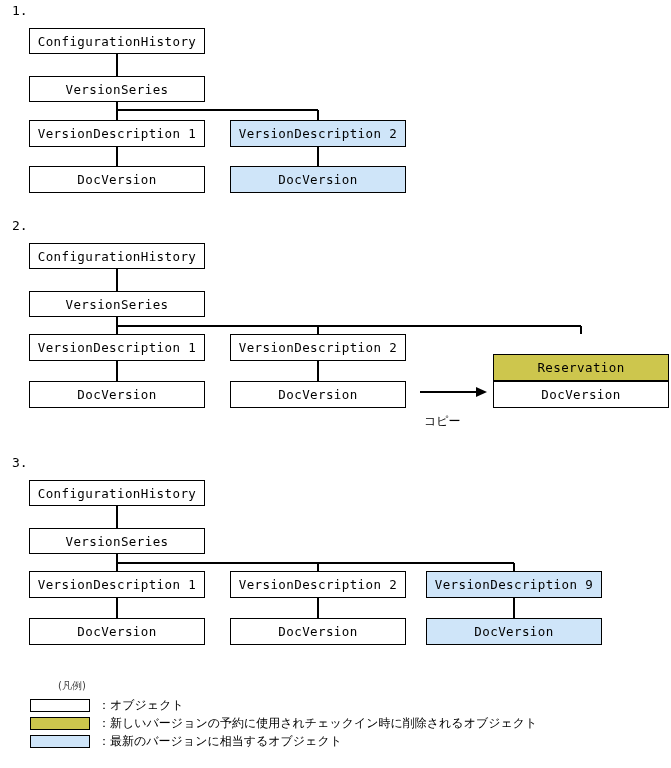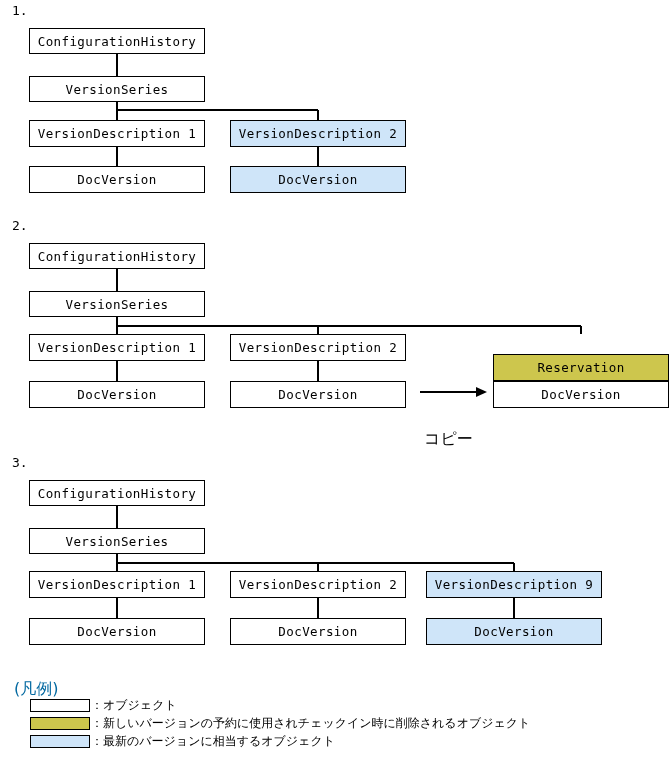--- a/index.html
+++ b/index.html
@@ -50,23 +50,24 @@
     position: absolute;
     background: #000000;
   }
   .edge-v { width: 1.6px; }
   .edge-h { height: 1.6px; }
 
   
   .legend-title {
     position: absolute;
     font-family: "DejaVu Sans", sans-serif;
-    font-size: 16px;
-    color: #0369a1;
-    white-space: nowrap;
+    font-size: 10px;
+    color: #404040;
+    white-space: nowrap;
+    margin-left: 44px;
   }
   .legend-row {
     position: absolute;
     display: flex;
     align-items: center;
     white-space: nowrap;
   }
   .legend-swatch {
     box-sizing: border-box;
     width: 60px;
@@ -74,30 +75,29 @@
     border: 1.6px solid #000000;
     background: #ffffff;
     flex: 0 0 auto;
   }
   .legend-swatch.fill-blue { background: #cfe5f9; }
   .legend-swatch.fill-olive { background: #cdc64d; }
   .legend-text {
     font-family: "DejaVu Sans", sans-serif;
     font-size: 12px;
     color: #000000;
-    margin-left: 1px;
+    margin-left: 8px;
     line-height: 13px;
   }
   .arrow-label {
     position: absolute;
     font-family: "DejaVu Sans", sans-serif;
-    font-size: 16px;
-    color: #000000;
-    white-space: nowrap;
-    margin-top: 16px;
+    font-size: 12px;
+    color: #000000;
+    white-space: nowrap;
   }
   .arrow-shaft {
     position: absolute;
     height: 1.6px;
     background: #000000;
   }
   .arrow-head {
     position: absolute;
     width: 0; height: 0;
     border-top: 5px solid transparent;

